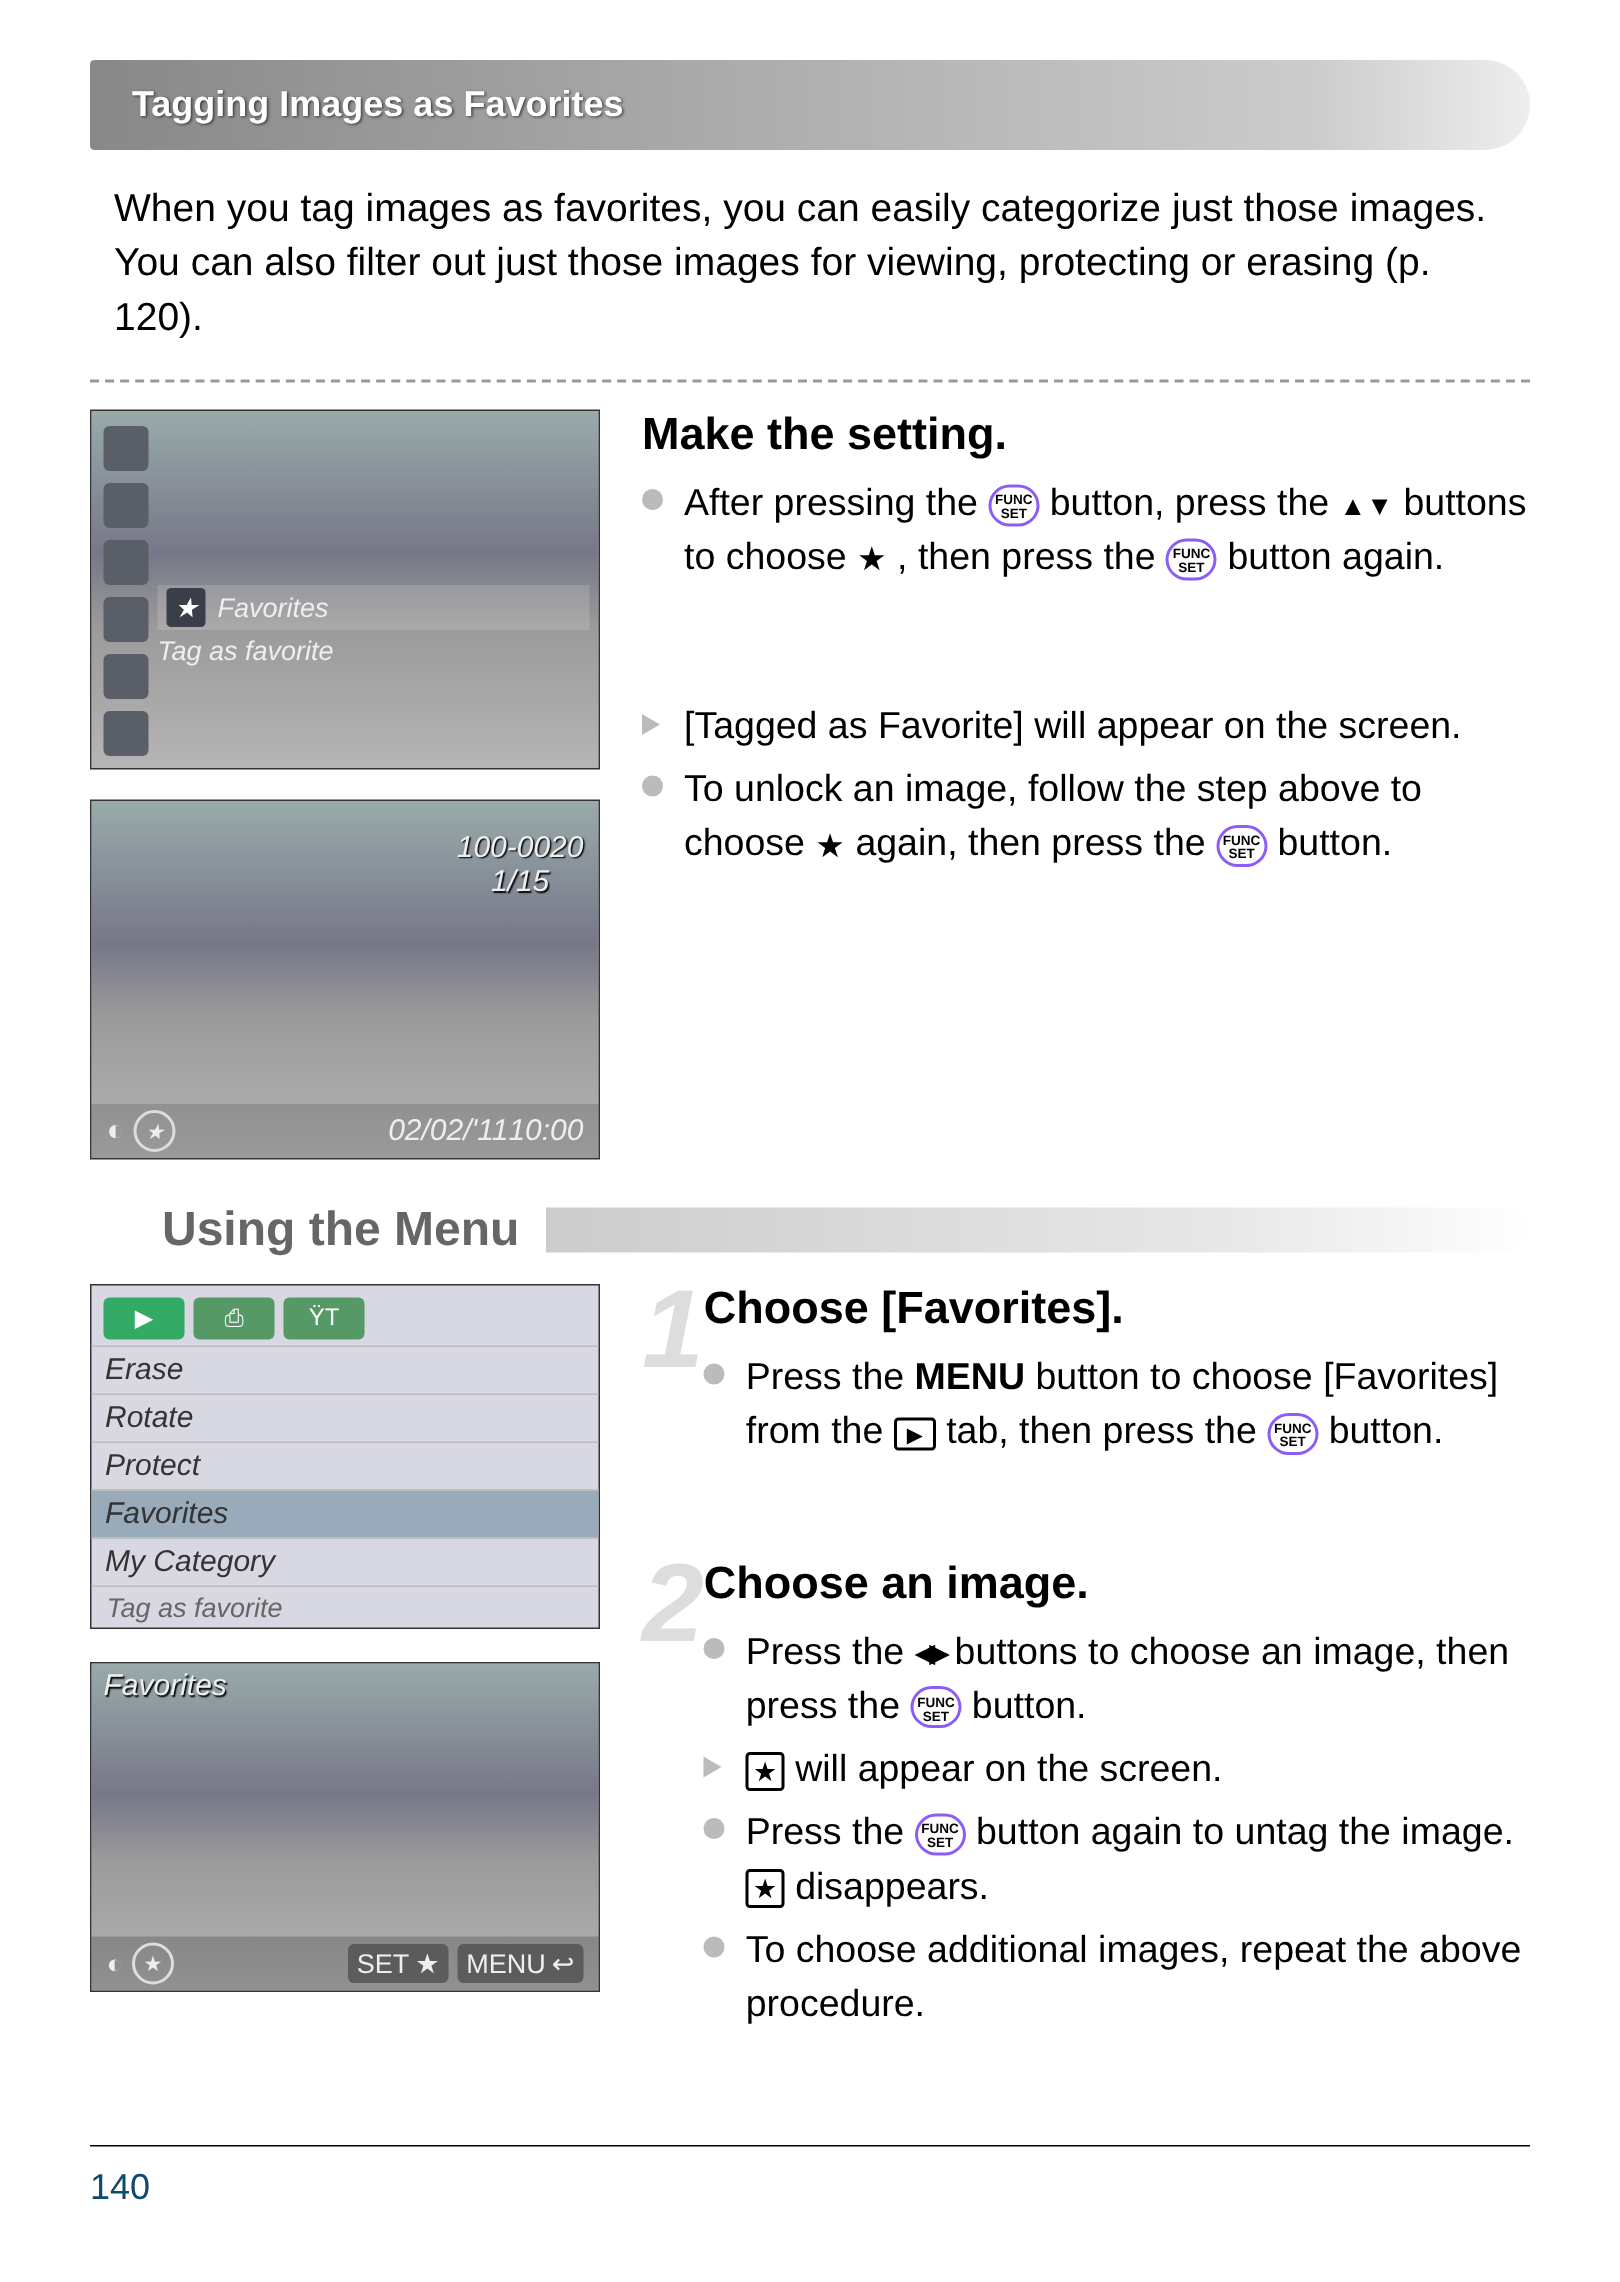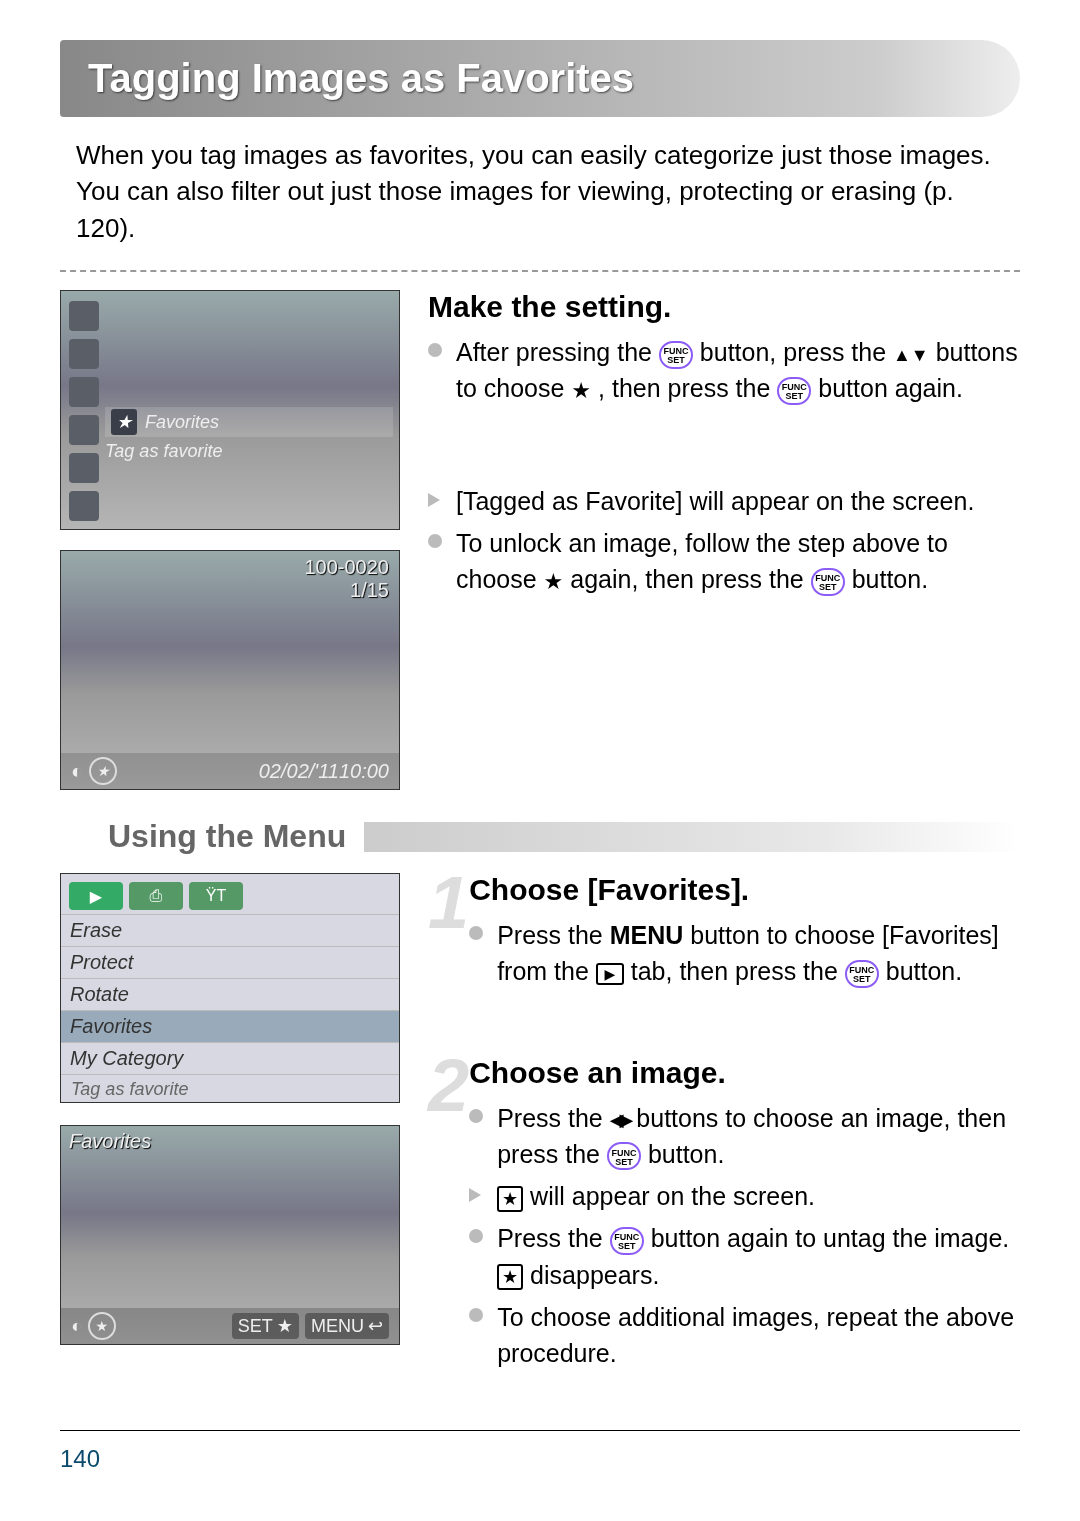--- a/index.html
+++ b/index.html
@@ -13,21 +13,21 @@
     padding: 40px 60px;
   }
   .title-bar {
     background: linear-gradient(to right, #888, #ccc 85%, #eee);
     border-radius: 6px 60px 60px 6px;
     padding: 16px 28px;
     margin-bottom: 20px;
   }
   .title-bar h1 {
     color: #fff;
-    font-size: 40px;
+    font-size: 24px;
     font-weight: 800;
     text-shadow: 1px 1px 2px rgba(0,0,0,.6);
   }
   .intro {
     font-size: 26px;
     line-height: 1.4;
     margin-bottom: 24px;
     margin-left: 16px;
   }
   .dashed-rule {
@@ -60,21 +60,21 @@
     display:flex; align-items:center; padding-left:6px; gap:8px; font-style:italic;
   }
   .sc1 .sub-row {
     position:absolute; left:44px; top:150px; font-style:italic;
   }
   .starbox {
     display:inline-flex; width:26px; height:26px; align-items:center; justify-content:center;
     background:#3a3e48; color:#fff; border-radius:3px; font-size:18px;
   }
   .sc2 .topright {
-    position:absolute; right:10px; top:5px; text-align:right; font-size:20px; 
+    position:absolute; right:10px; top:20px; text-align:center; font-size:20px; font-style:italic;
     text-shadow:1px 1px 1px #000;
   }
   .sc2 .bottom {
     position:absolute; left:0; right:0; bottom:0; height:36px;
     display:flex; align-items:center; justify-content:space-between; padding:0 10px;
     font-size:20px; font-style:italic; background:rgba(0,0,0,.15);
   }
   .circle { display:inline-flex; width:28px; height:28px; border:2px solid #ddd; border-radius:50%; align-items:center;justify-content:center; font-size:14px;}
   .sc3 .tabs { display:flex; gap:6px; padding:4px 8px; }
   .sc3 .tab {
@@ -248,22 +248,22 @@
 
 <div class="row">
   <div class="col-img">
     <div class="screenshot sc3">
       <div class="tabs">
         <span class="tab sel">▶</span>
         <span class="tab">⎙</span>
         <span class="tab">ŸT</span>
       </div>
       <div class="menu-item">Erase</div>
+      <div class="menu-item">Rotate</div>
       <div class="menu-item">Protect</div>
-      <div class="menu-item">Rotate</div>
       <div class="menu-item sel">Favorites</div>
       <div class="menu-item">My Category</div>
       <div class="hint">Tag as favorite</div>
     </div>
 
     <div class="screenshot sc4">
       <div class="topbar">
         <span>Favorites</span>
       </div>
       <div class="bottom">

